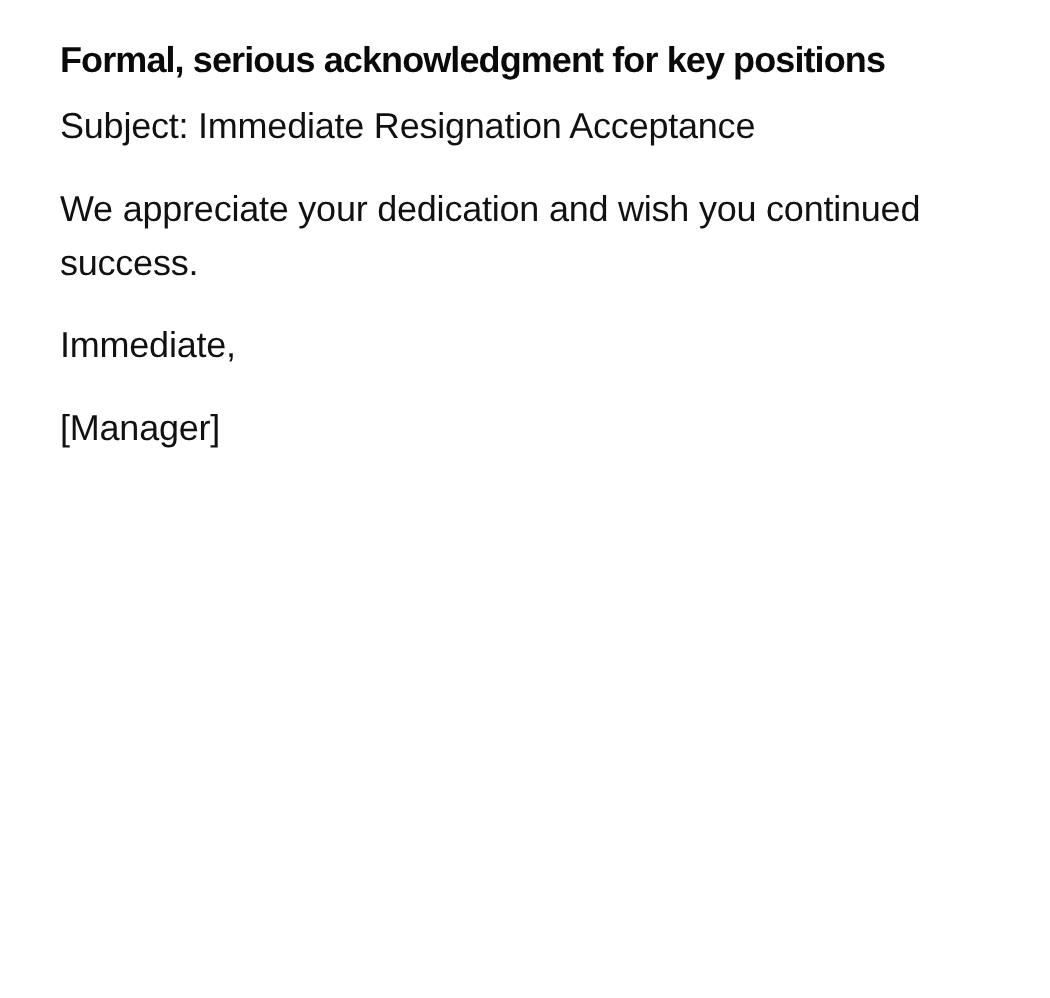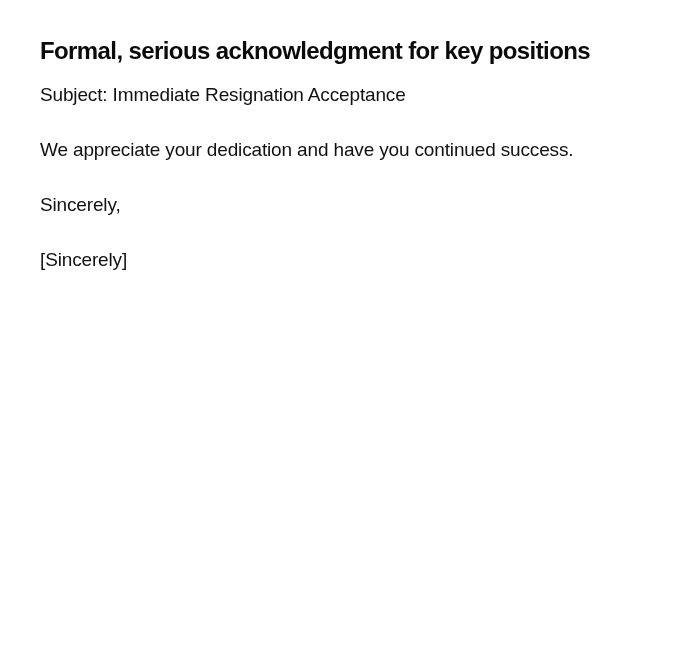--- a/index.html
+++ b/index.html
@@ -11,43 +11,43 @@
       width: 700px;
       height: 665px;
       overflow: hidden;
       position: relative;
       color: #111111;
       font-family: "Liberation Sans", sans-serif;
     }
     .doc {
       position: absolute;
       left: 40px;
-      top: 29px;
+      top: 19px;
       width: 590px;
     }
     .title {
       font-family: "Liberation Sans", sans-serif;
       font-weight: bold;
       font-size: 24px;
       line-height: 44px;
       letter-spacing: -0.6px;
       color: #0a0a0a;
       margin: 0 0 4px 0;
     }
     .para {
-      font-size: 19px;
+      font-size: 24px;
       line-height: 35.5px;
       margin: 0 0 19.5px 0;
       letter-spacing: -0.15px;
       color: #111111;
     }
     .para.subject { margin-bottom: 19.5px; }
   </style>
 </head>
 <body>
 
 <div class="doc">
   <h1 class="title">Formal, serious acknowledgment for key positions</h1>
   <p class="para subject">Subject: Immediate Resignation Acceptance</p>
-  <p class="para">We appreciate your dedication and have you continued success.</p>
-  <p class="para">Sincerely,</p>
-  <p class="para">[Sincerely]</p>
+  <p class="para">We appreciate your dedication and wish you continued success.</p>
+  <p class="para">Immediate,</p>
+  <p class="para">[Manager]</p>
 </div>
 
 </body></html>

